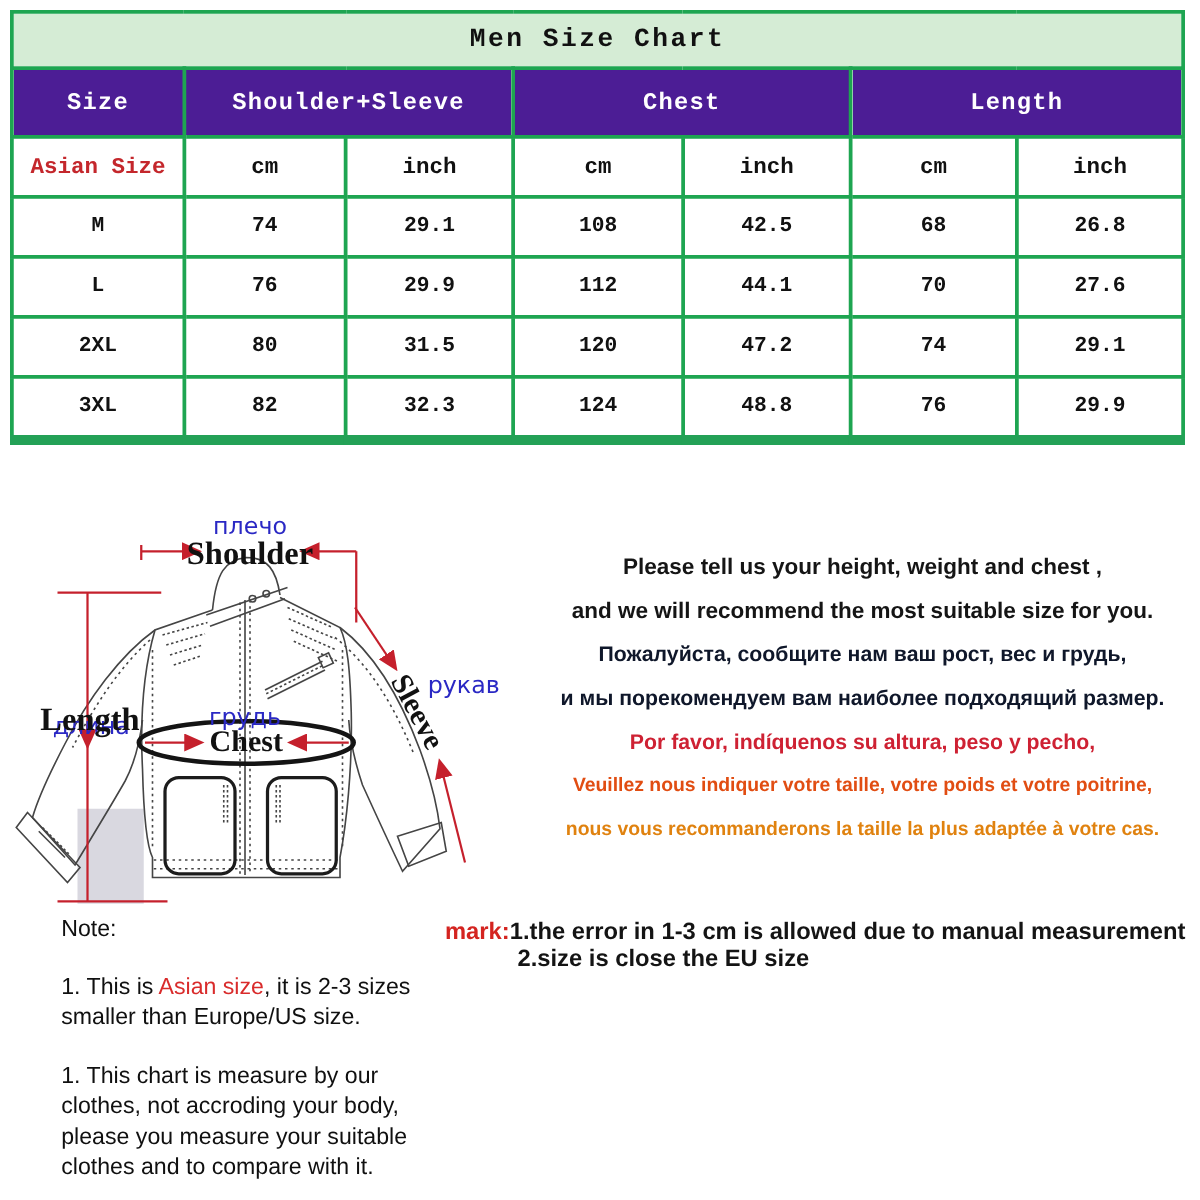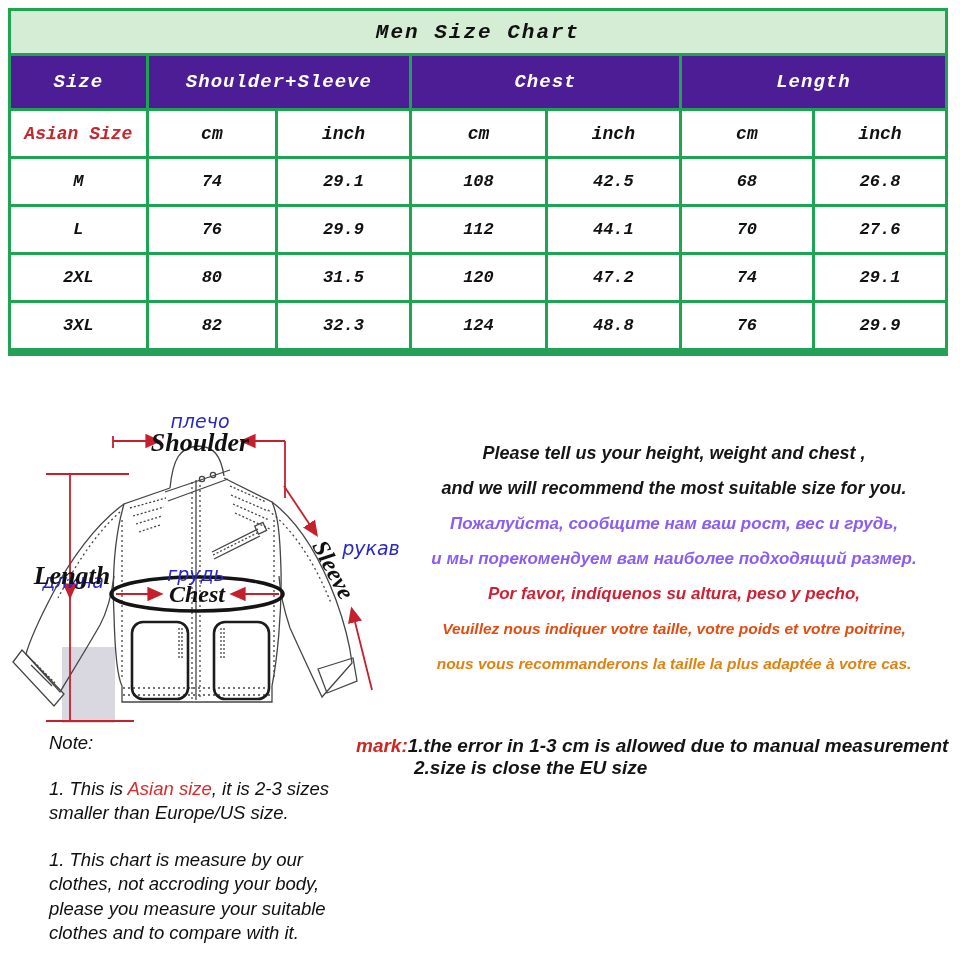--- a/index.html
+++ b/index.html
@@ -1,17 +1,17 @@
 <!DOCTYPE html>
 <html><head>
 <meta charset="utf-8">
 <style>
   html,body{margin:0;padding:0;background:#ffffff;}
   .screen{position:relative;width:960px;height:948px;background:#ffffff;overflow:hidden;
-          font-family:"Liberation Sans",sans-serif;font-style:italic;}
+          font-family:"Liberation Sans",sans-serif;}
 
   
   table.size-table{position:absolute;left:8px;top:8px;width:940px;border-collapse:collapse;
     table-layout:fixed;font-family:"Liberation Mono",monospace;font-weight:bold;color:#111;
     border:3px solid #1ea551;border-bottom:8px solid #23a156;}
   table.size-table td{border:3px solid #1ea551;text-align:center;vertical-align:middle;padding:0;
     overflow:hidden;white-space:nowrap;}
   td.title-cell{background:#d5ecd5;height:42px;font-size:21px;letter-spacing:2px;}
   tr.group-row td{background:#4c1d95;color:#ffffff;height:52px;font-size:19px;letter-spacing:1px;}
   tr.sub-row td{height:45px;font-size:18px;background:#ffffff;}
@@ -22,24 +22,24 @@
   
   .diagram{position:absolute;left:0;top:410px;width:440px;height:332px;}
   .diagram svg{position:absolute;left:0;top:0;}
   .dlabel{position:absolute;transform:translate(-50%,-50%);white-space:nowrap;}
   .lbl-ru{font-family:"DejaVu Sans",sans-serif;font-size:19px;color:#2a28c4;}
   .lbl-en{font-family:"Liberation Serif",serif;font-weight:bold;font-size:26px;color:#111;}
   .lbl-en-sm{font-size:24px;}
   .lbl-sleeve{transform:translate(-50%,-50%) rotate(62deg);}
 
   
-  .info{position:absolute;left:406px;top:436px;width:536px;text-align:center;font-weight:bold;}
+  .info{position:absolute;left:422px;top:436px;width:536px;text-align:center;font-weight:bold;}
   .info .line{height:35px;line-height:35px;white-space:nowrap;}
   .lang-en{font-size:18px;color:#151515;}
-  .lang-ru{font-size:17px;color:#8b5cf6;}
+  .lang-ru{font-size:17px;color:#0f172a;}
   .lang-es{font-size:17px;color:#ce2133;}
   .lang-fr1{font-size:15.5px;color:#e14d12;}
   .lang-fr2{font-size:15.5px;color:#e0820f;}
 
   
   .mark{position:absolute;left:356px;top:735px;width:600px;font-weight:bold;color:#141414;}
   .mark-line1{font-size:19px;white-space:nowrap;}
   .mark-label{color:#d42420;}
   .mark-line2{font-size:19px;margin-left:58px;}
 

